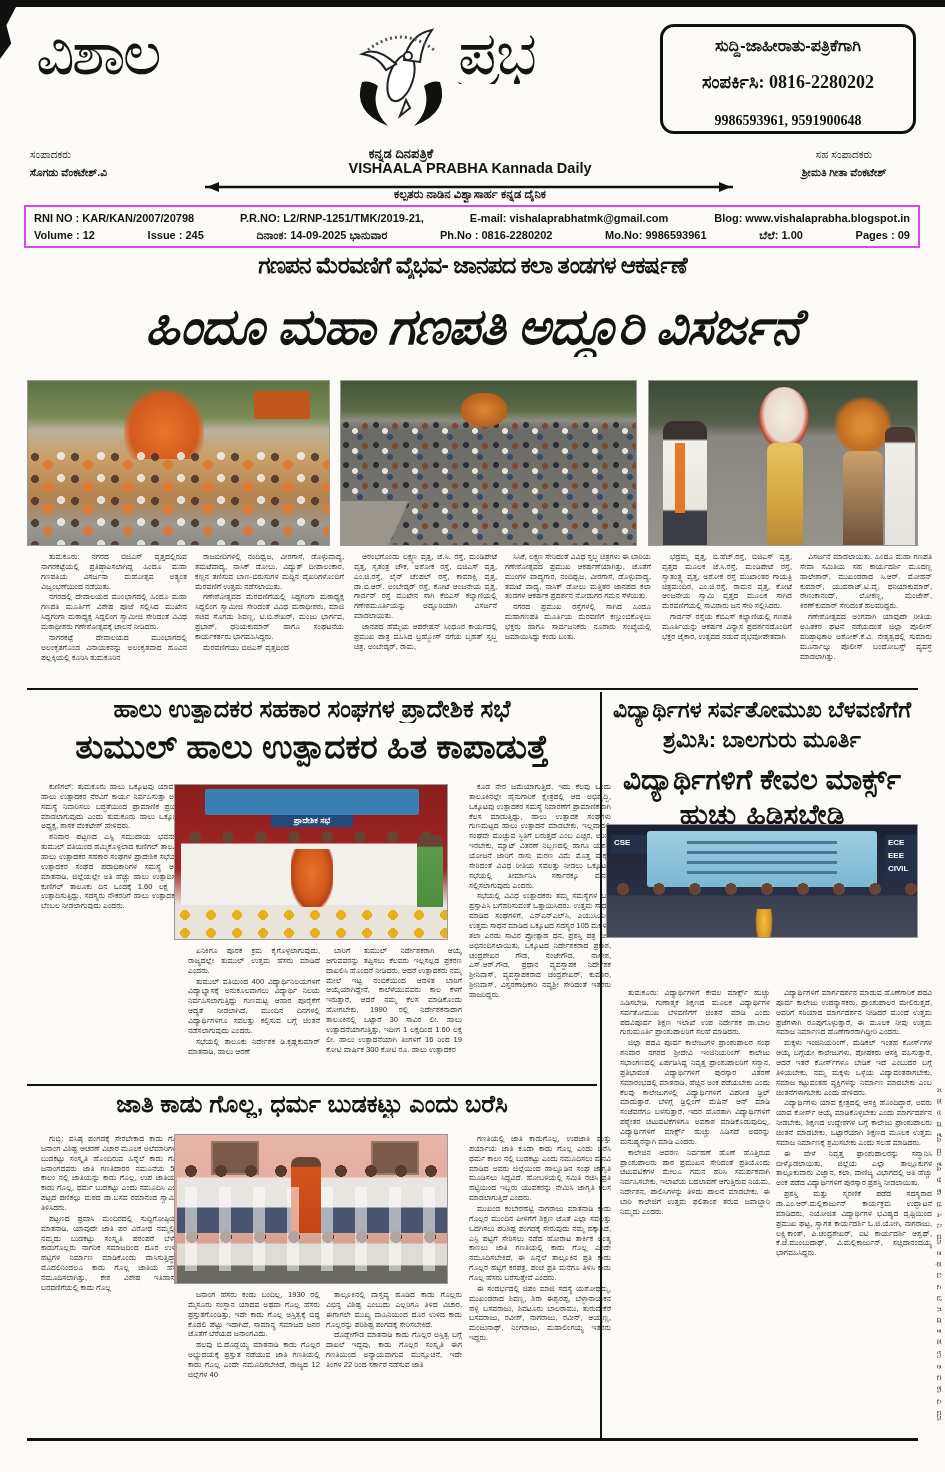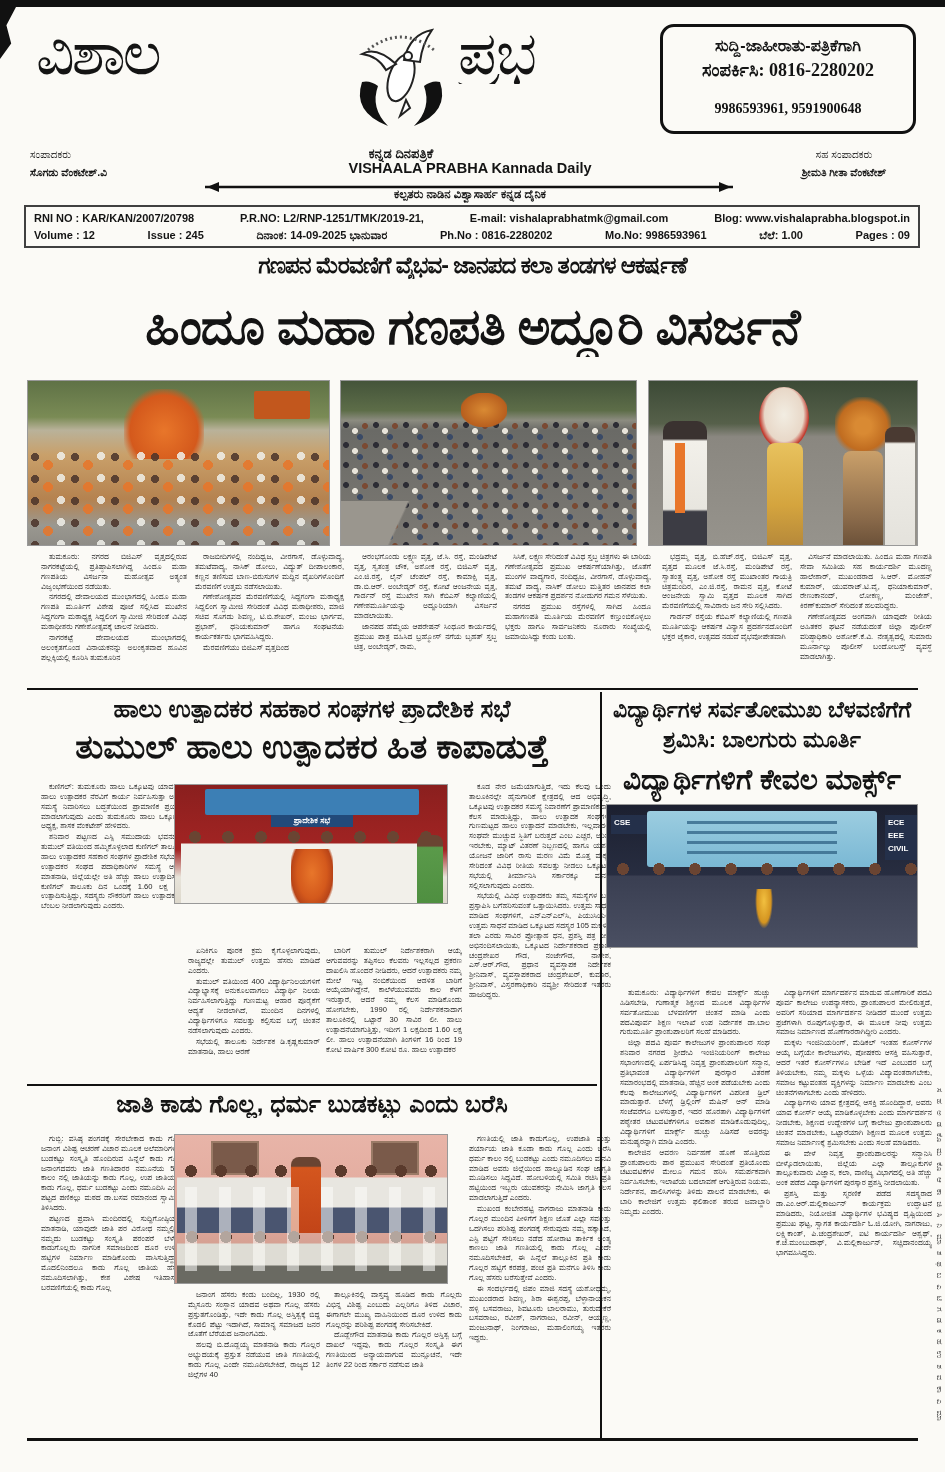--- a/index.html
+++ b/index.html
@@ -20,25 +20,25 @@
   
   .col{font-size:7.6px;line-height:1.3;text-align:justify;overflow:hidden;color:#1c1c1c;margin-left:14px;}
   .col p{margin:0 0 1px 0;text-indent:8px;}
   
   .hrule{background:#111;}
   .vrule{background:#111;}
   
   .title-kn{font-size:60px;font-weight:normal;line-height:1;letter-spacing:-3px;}
   .contact-box{border:3px solid #111;border-radius:14px;text-align:center;padding:10px 6px 6px 6px;box-sizing:border-box;}
   .contact-box .l1{font-size:16px;font-weight:bold;}
-  .contact-box .l2{font-size:18px;font-weight:bold;margin-top:5px;font-family:"Liberation Serif",serif;text-align:center;}
+  .contact-box .l2{font-size:18px;font-weight:bold;margin-top:17px;font-family:"Liberation Serif",serif;text-align:center;}
   .contact-box .l3{font-size:14px;font-weight:bold;margin-top:20px;font-family:"Liberation Serif",serif;}
   .editor{font-size:10.5px;line-height:1.7;}
   
-  .infobar{border:2px solid #404040;box-sizing:border-box;display:flex;flex-direction:column;justify-content:space-around;padding:2px 8px;}
+  .infobar{border:2px solid #d946ef;box-sizing:border-box;display:flex;flex-direction:column;justify-content:space-around;padding:2px 8px;}
   .inforow{display:flex;justify-content:space-between;font-size:11px;font-weight:bold;}
   
   .photo{overflow:hidden;border:1px solid #999;box-sizing:border-box;}
   .ph-layer{position:absolute;}
   .branch-list p{margin:0 0 4px 0;color:#fff;font-size:8px;font-weight:bold;text-indent:0;}
   .edge-strip{writing-mode:vertical-rl;font-size:8px;color:#333;overflow:hidden;letter-spacing:2px;}
 </style>
 </head>
 <body>
 
@@ -106,21 +106,21 @@
       <span>Issue : 245</span>
       <span>ದಿನಾಂಕ: 14-09-2025 ಭಾನುವಾರ</span>
       <span>Ph.No : 0816-2280202</span>
       <span>Mo.No: 9986593961</span>
       <span>ಬೆಲೆ: 1.00</span>
       <span>Pages : 09</span>
     </div>
   </div>
 
   <div class="abs ctr kicker-lead nowrap" style="left:0;top:252px;width:945px;">ಗಣಪನ ಮೆರವಣಿಗೆ ವೈಭವ- ಜಾನಪದ ಕಲಾ ತಂಡಗಳ ಆಕರ್ಷಣೆ</div>
-  <div class="abs ctr headline-lead nowrap" style="left:0;top:298px;width:945px;">ಹಿಂದೂ ಮಹಾ ಗಣಪತಿ ಅದ್ದೂರಿ ವಿಸರ್ಜನೆ</div>
+  <div class="abs ctr headline-lead nowrap" style="left:0;top:298px;width:945px;font-style:italic;">ಹಿಂದೂ ಮಹಾ ಗಣಪತಿ ಅದ್ದೂರಿ ವಿಸರ್ಜನೆ</div>
 
   <div class="abs photo" style="left:27px;top:380px;width:303px;height:166px;background:linear-gradient(180deg,#5f7246 0%,#7a8b55 22%,#b9b29a 30%,#c9a06a 45%,#b5824f 72%,#9a9890 88%,#8e8c86 100%);">
     <div class="ph-layer" style="left:96px;top:8px;width:80px;height:70px;background:radial-gradient(ellipse at 50% 60%,#e8762a 0%,#d4591c 60%,transparent 75%);"></div>
     <div class="ph-layer" style="left:0;top:70px;width:303px;height:96px;background:radial-gradient(circle 4px at 7px 6px,#4a332a 95%,transparent),radial-gradient(circle 5px at 20px 14px,#e8762a 95%,transparent),radial-gradient(circle 4px at 33px 5px,#f0f0ea 95%,transparent);background-size:40px 22px;opacity:.85;"></div>
     <div class="ph-layer" style="left:226px;top:10px;width:56px;height:28px;background:#c2571d;border-radius:2px;"></div>
   </div>
 
   <div class="abs photo" style="left:340px;top:380px;width:297px;height:166px;background:linear-gradient(180deg,#44543a 0%,#5d6d48 18%,#8c8c80 24%,#6a6a66 30%,#7d7a74 100%);">
     <div class="ph-layer" style="left:0;top:40px;width:297px;height:126px;background:radial-gradient(circle 3px at 5px 4px,#2c2c34 95%,transparent),radial-gradient(circle 3px at 14px 10px,#e8e4da 95%,transparent),radial-gradient(circle 3px at 24px 5px,#7a4a33 95%,transparent),radial-gradient(circle 3px at 19px 16px,#3a4a66 95%,transparent);background-size:30px 20px;"></div>
     <div class="ph-layer" style="left:120px;top:12px;width:46px;height:34px;background:radial-gradient(ellipse,#d98a33 0%,#b85f1e 70%,transparent 75%);"></div>
@@ -167,21 +167,21 @@
   <div class="abs hrule" style="left:27px;top:688px;width:891px;height:2px;"></div>
 
   <div class="abs ctr kicker-2 nowrap" style="left:27px;top:695px;width:570px;">ಹಾಲು ಉತ್ಪಾದಕರ ಸಹಕಾರ ಸಂಘಗಳ ಪ್ರಾದೇಶಿಕ ಸಭೆ</div>
   <div class="abs ctr headline-2 nowrap" style="left:27px;top:728px;width:570px;">ತುಮುಲ್ ಹಾಲು ಉತ್ಪಾದಕರ ಹಿತ ಕಾಪಾಡುತ್ತೆ</div>
 
   <div class="abs col" style="left:27px;top:782px;width:142px;height:298px;">
       <p>ಕುಣಿಗಲ್: ತುಮಕೂರು ಹಾಲು ಒಕ್ಕೂಟವು ಯಾವತ್ತೂ ಹಾಲು ಉತ್ಪಾದಕರ ನೆರವಿಗೆ ಕಾರ್ಯ ನಿರ್ವಹಿಸುತ್ತಾ ಅವರ ಸಮಸ್ಯೆ ನಿವಾರಿಸಲು ಬದ್ಧತೆಯಿಂದ ಪ್ರಾಮಾಣಿಕ ಪ್ರಯತ್ನ ಮಾಡಲಾಗುವುದು ಎಂದು ತುಮಕೂರು ಹಾಲು ಒಕ್ಕೂಟದ ಅಧ್ಯಕ್ಷ, ಶಾಸಕ ವೆಂಕಟೇಶ್ ಹೇಳಿದರು.</p>
       <p>ಶನಿವಾರ ಪಟ್ಟಣದ ಎಸ್ಸಿ ಸಮುದಾಯ ಭವನದಲ್ಲಿ ತುಮುಲ್ ವತಿಯಿಂದ ಹಮ್ಮಿಕೊಳ್ಳಲಾದ ಕುಣಿಗಲ್ ತಾಲೂಕು ಹಾಲು ಉತ್ಪಾದಕರ ಸಹಕಾರ ಸಂಘಗಳ ಪ್ರಾದೇಶಿಕ ಸಭೆಯಲ್ಲಿ ಉತ್ಪಾದಕರ ಸಂಘದ ಪದಾಧಿಕಾರಿಗಳ ಸಮಸ್ಯೆ ಆಲಿಸಿ ಮಾತನಾಡಿ, ಜಿಲ್ಲೆಯಲ್ಲೇ ಅತಿ ಹೆಚ್ಚು ಹಾಲು ಉತ್ಪಾದಿಸುವ ಕುಣಿಗಲ್ ತಾಲೂಕು ದಿನ ಒಂದಕ್ಕೆ 1.60 ಲಕ್ಷ ಲೀ. ಉತ್ಪಾದಿಸುತ್ತಿದ್ದು, ಸದಸ್ಯರು ನೌಕರರಿಗೆ ಹಾಲು ಉತ್ಪಾದಕರಿಗೆ ಬೆಂಬಲ ನೀಡಲಾಗುವುದು ಎಂದರು.</p>
     </div>
 
-  <div class="abs photo" style="left:174px;top:784px;width:274px;height:120px;background:linear-gradient(180deg,#8a1f1e 0%,#a32423 55%,#e8e4da 78%,#ddd8cc 100%);padding-left:36px;">
+  <div class="abs photo" style="left:174px;top:784px;width:274px;height:156px;background:linear-gradient(180deg,#8a1f1e 0%,#a32423 55%,#e8e4da 78%,#ddd8cc 100%);padding-left:36px;">
     <div class="ph-layer" style="left:30px;top:4px;width:214px;height:26px;background:#3c7fb5;border-radius:2px;"></div>
     <div class="ph-layer ctr" style="left:96px;top:30px;width:82px;height:12px;background:#224a7a;color:#fff;font-size:8px;font-weight:bold;line-height:12px;">ಪ್ರಾದೇಶಿಕ ಸಭೆ</div>
     <div class="ph-layer" style="left:6px;top:44px;width:262px;height:76px;background:radial-gradient(circle 6px at 14px 8px,#6a4432 95%,transparent),linear-gradient(180deg,transparent 14px,#f2f0ea 15px);background-size:33px 76px;background-repeat:repeat-x;"></div>
     <div class="ph-layer" style="left:116px;top:64px;width:42px;height:60px;background:radial-gradient(ellipse at 50% 40%,#e8762a 0%,#d4591c 50%,#b84418 70%,transparent 78%);"></div>
     <div class="ph-layer" style="left:242px;top:50px;width:26px;height:90px;background:linear-gradient(180deg,#6a4432 12%,#5a9a4a 14%,#4a8a3c 100%);border-radius:8px 8px 0 0;"></div>
     <div class="ph-layer" style="left:0;top:122px;width:274px;height:34px;background:radial-gradient(circle 5px at 10px 8px,#e8b020 95%,transparent) ,#e8e4da;background-size:26px 18px;"></div>
   </div>
 
   <div class="abs col" style="left:174px;top:946px;width:132px;height:134px;">
       <p>ಏನಿಕಿಗೂ ಪೂರಕ ಕ್ರಮ ಕೈಗೊಳ್ಳಲಾಗುವುದು, ರಾಜ್ಯದಲ್ಲೇ ತುಮುಲ್ ಉತ್ತಮ ಹೆಸರು ಮಾಡಿದೆ ಎಂದರು.</p>
@@ -194,21 +194,21 @@
   <div class="abs col" style="left:455px;top:782px;width:142px;height:298px;">
       <p>ಕೂಡ ನೇರ ಜಮೆಯಾಗುತ್ತಿದೆ, ಇದು ಕೆಲವು ಒಂದು ತಾಲೂಕಿನಲ್ಲೇ ಹೈನುಗಾರಿಕೆ ಕ್ಷೇತ್ರದಲ್ಲಿ ಆದ ಅಭಿವೃದ್ಧಿ, ಒಕ್ಕೂಟವು ಉತ್ಪಾದಕರ ಸಮಸ್ಯೆ ನಿವಾರಣೆಗೆ ಪ್ರಾಮಾಣಿಕವಾಗಿ ಕೆಲಸ ಮಾಡುತ್ತಿದ್ದು, ಹಾಲು ಉತ್ಪಾದಕ ಸಂಘಗಳು ಗುಣಮಟ್ಟದ ಹಾಲು ಉತ್ಪಾದನೆ ಮಾಡಬೇಕು, ಇಲ್ಲವಾದಲ್ಲಿ ಸಂಘವೇ ಮುಚ್ಚುವ ಸ್ಥಿತಿಗೆ ಬರುತ್ತದೆ ಎಂಬ ಎಚ್ಚರ, ಅರಿವು ಇರಬೇಕು, ಮ್ಯಾಟ್ ವಿತರಣೆ ನಿಬ್ಬಣದಲ್ಲಿ ಹಾಗೂ ಯಶಸ್ವಿ ಯೋಜನೆ ಜಾರಿಗೆ ರಾಸು ಮರಣ ವಿಮೆ ಮೊತ್ತ ಮಕ್ಕಳ ಸೇರಿದಂತೆ ವಿವಿಧ ರೀತಿಯ ಸವಲತ್ತು ನೀಡಲು ಒಕ್ಕೂಟದ ಸಭೆಯಲ್ಲಿ ತೀರ್ಮಾನಿಸಿ ಸರ್ಕಾರಕ್ಕೂ ಮನವಿ ಸಲ್ಲಿಸಲಾಗುವುದು ಎಂದರು.</p>
       <p>ಸಭೆಯಲ್ಲಿ ವಿವಿಧ ಉತ್ಪಾದಕರು ತಮ್ಮ ಸಮಸ್ಯೆಗಳ ಬಗ್ಗೆ ಪ್ರಸ್ತಾಪಿಸಿ ಬಗೆಹರಿಸುವಂತೆ ಒತ್ತಾಯಿಸಿದರು. ಉತ್ತಮ ಸಾಧನೆ ಮಾಡಿದ ಸಂಘಗಳಿಗೆ, ಎನ್‌ಎನ್‌ಎಲ್‌ಸಿ, ಪಿಯುಸಿಯಲ್ಲಿ ಉತ್ತಮ ಸಾಧನೆ ಮಾಡಿದ ಒಕ್ಕೂಟದ ಸದಸ್ಯರ 105 ಮಕ್ಕಳಿಗೆ ತಲಾ ಎರಡು ಸಾವಿರ ಪ್ರೋತ್ಸಾಹ ಧನ, ಪ್ರಶಸ್ತಿ ಪತ್ರ ನೀಡಿ ಅಭಿನಂದಿಸಲಾಯಿತು, ಒಕ್ಕೂಟದ ನಿರ್ದೇಶಕರಾದ ಪ್ರಕಾಶ, ಚಂದ್ರಶೇಖರ ಗೌಡ, ನಂಜೇಗೌಡ, ನಾಗೇಶ, ಎಸ್.ಆರ್.ಗೌಡ, ಪ್ರಧಾನ ವ್ಯವಸ್ಥಾಪಕ ನಿರ್ದೇಶಕ ಶ್ರೀನಿವಾಸ್, ವ್ಯವಸ್ಥಾಪಕರಾದ ಚಂದ್ರಶೇಖರ್, ಕುಮಾರ, ಶ್ರೀನಿವಾಸ್, ವಿಸ್ತರಣಾಧಿಕಾರಿ ನವ್ಯಶ್ರೀ ಸೇರಿದಂತೆ ಇತರರು ಹಾಜರಿದ್ದರು.</p>
     </div>
 
   <div class="abs vrule" style="left:600px;top:692px;width:2px;height:746px;"></div>
 
   <div class="abs ctr kicker-3" style="left:606px;top:695px;width:312px;height:64px;overflow:hidden;">ವಿದ್ಯಾರ್ಥಿಗಳ ಸರ್ವತೋಮುಖ ಬೆಳವಣಿಗೆಗೆ ಶ್ರಮಿಸಿ: ಬಾಲಗುರು ಮೂರ್ತಿ</div>
   <div class="abs ctr headline-3" style="left:606px;top:762px;width:312px;height:74px;overflow:hidden;">ವಿದ್ಯಾರ್ಥಿಗಳಿಗೆ ಕೇವಲ ಮಾರ್ಕ್ಸ್ ಹುಚ್ಚು ಹಿಡಿಸಬೇಡಿ</div>
 
-  <div class="abs photo" style="left:606px;top:804px;width:312px;height:144px;background:linear-gradient(180deg,#1c2030 0%,#2a3044 60%,#202636 100%);">
+  <div class="abs photo" style="left:606px;top:824px;width:312px;height:114px;background:linear-gradient(180deg,#1c2030 0%,#2a3044 60%,#202636 100%);">
     <div class="ph-layer" style="left:40px;top:6px;width:230px;height:56px;background:linear-gradient(180deg,#9ccde0 0%,#7ab8d4 100%);border-radius:3px;"></div>
     <div class="ph-layer" style="left:80px;top:16px;width:150px;height:34px;background:repeating-linear-gradient(180deg,#35688a 0 3px,transparent 3px 10px);opacity:.8;"></div>
     <div class="ph-layer branch-list" style="left:4px;top:10px;width:30px;background:#24304a;padding:3px;">
       <p>CSE</p>
     </div>
     <div class="ph-layer branch-list" style="left:278px;top:10px;width:30px;background:#24304a;padding:3px;">
         <p>ECE</p>
         <p>EEE</p>
         <p>CIVIL</p>
       </div>

